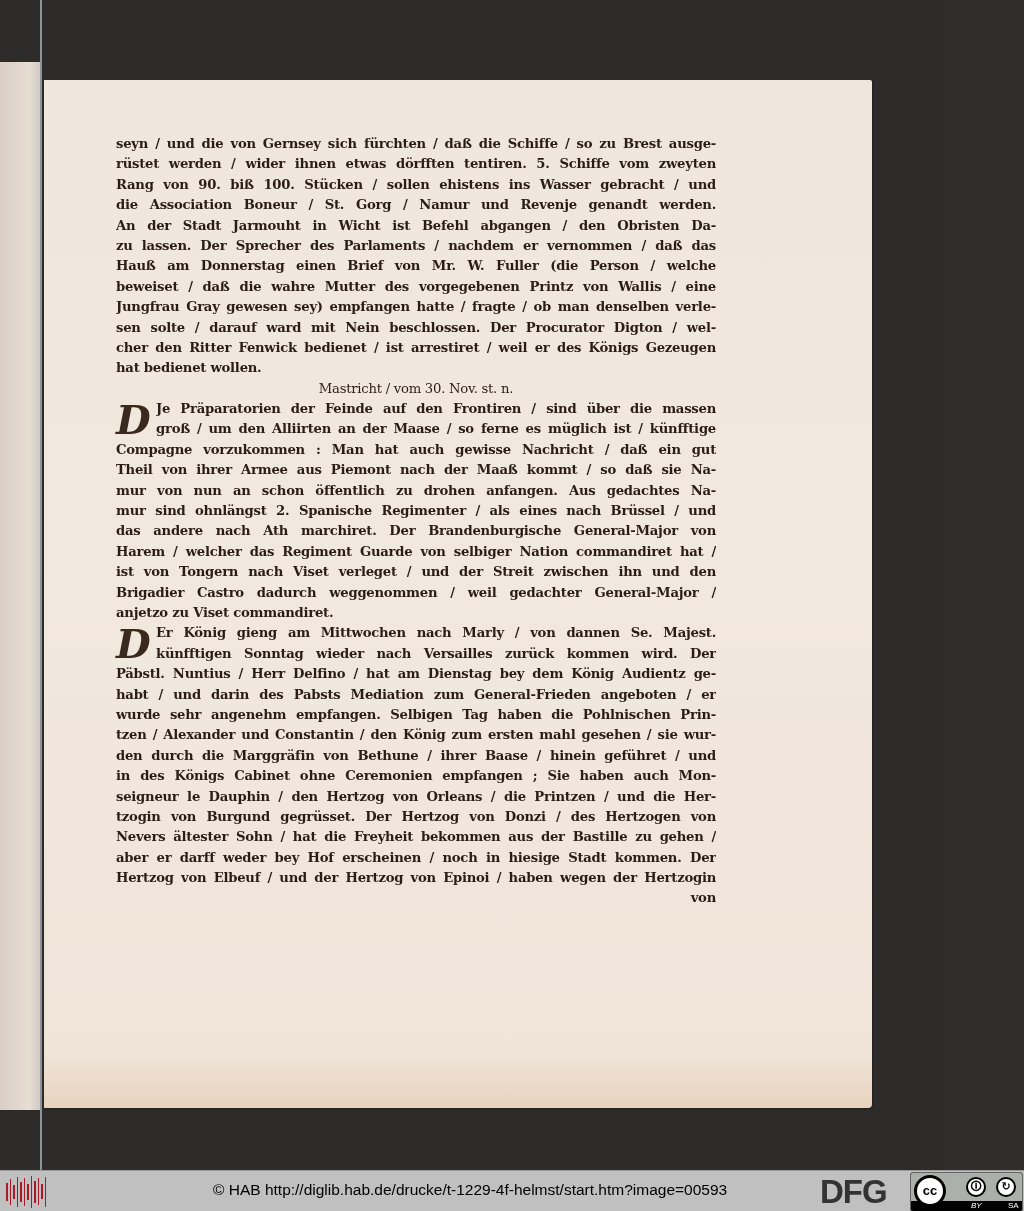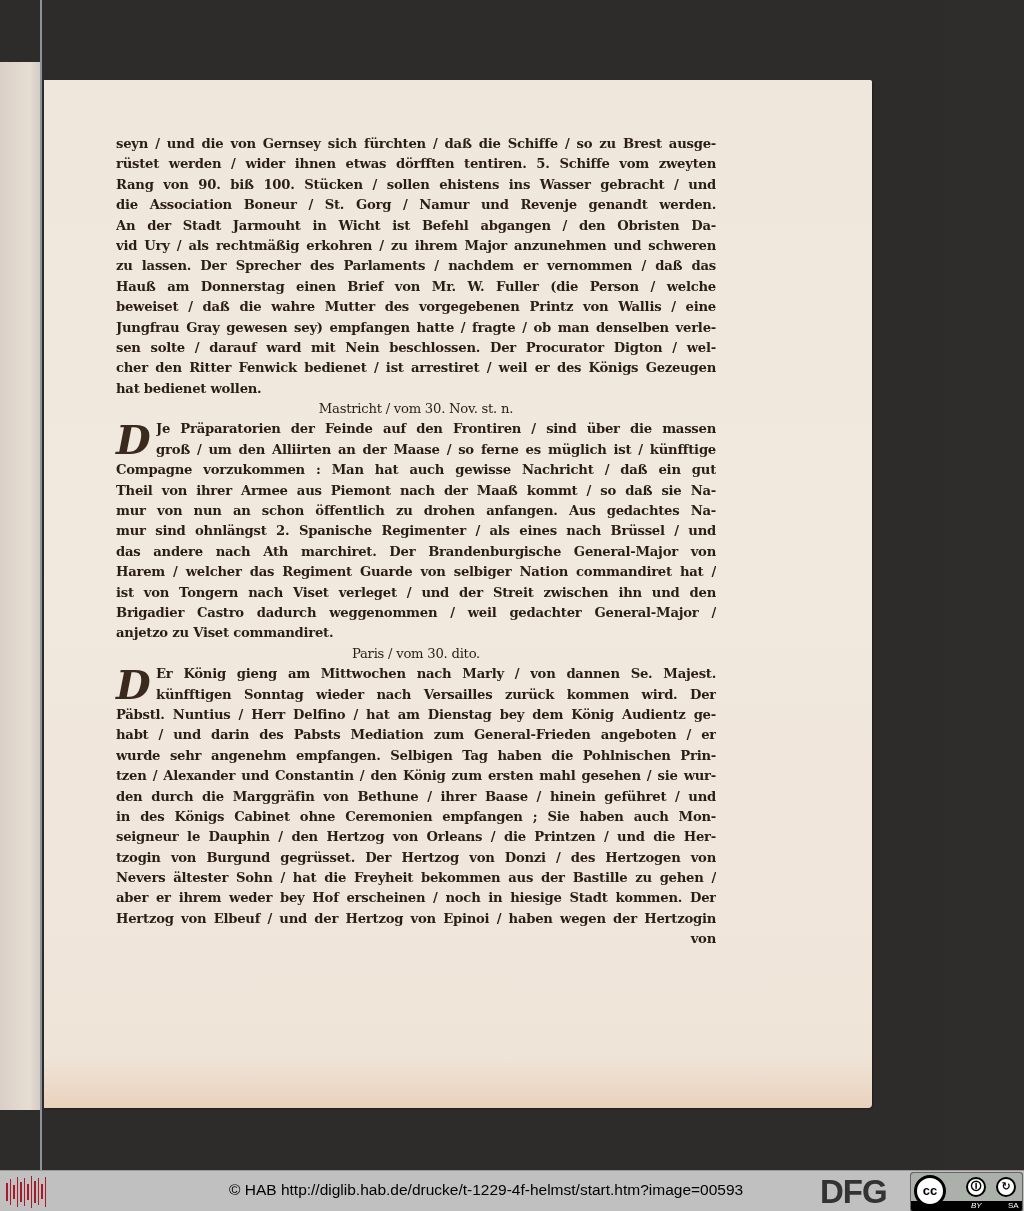--- a/index.html
+++ b/index.html
@@ -54,21 +54,21 @@
     position: absolute; left: 0; top: 1170px; width: 1024px; height: 41px;
     background: #c0c0c0;
     border-top: 1px solid #9a9a9a;
   }
   .hab-logo {
     position: absolute; left: 6px; top: 4px; width: 40px; height: 33px;
     display: flex; align-items: center; gap: 2px;
   }
   .hab-logo span { display: block; width: 2px; background: #a8192a; }
   .footer-text {
-    position: absolute; left: 229px; top: 10px;
+    position: absolute; left: 213px; top: 10px;
     font-family: "Liberation Sans", sans-serif; font-size: 15.5px; color: #000;
     white-space: nowrap;
   }
   .dfg-logo {
     position: absolute; left: 820px; top: 3px;
     font-family: Liberation Sans, sans-serif; font-weight: bold; font-size: 33px;
     color: #333; letter-spacing: -1px; line-height: 36px;
   }
   .cc-badge {
     position: absolute; left: 910px; top: 1px; width: 111px; height: 38px;
@@ -102,21 +102,20 @@
 
   <div class="page">
     <div class="text-block">
 
       <div>
         <span class="line">seyn / und die von Gernsey sich fürchten / daß die Schiffe / so zu Brest ausge-</span>
         <span class="line">rüstet werden / wider ihnen etwas dörfften tentiren. 5. Schiffe vom zweyten</span>
         <span class="line">Rang von 90. biß 100. Stücken / sollen ehistens ins Wasser gebracht / und</span>
         <span class="line">die Association Boneur / St. Gorg / Namur und Revenje genandt werden.</span>
         <span class="line">An der Stadt Jarmouht in Wicht ist Befehl abgangen / den Obristen Da-</span>
-        <span class="line">vid Ury / als rechtmäßig erkohren / zu ihrem Major anzunehmen und schweren</span>
         <span class="line">zu lassen. Der Sprecher des Parlaments / nachdem er vernommen / daß das</span>
         <span class="line">Hauß am Donnerstag einen Brief von Mr. W. Fuller (die Person / welche</span>
         <span class="line">beweiset / daß die wahre Mutter des vorgegebenen Printz von Wallis / eine</span>
         <span class="line">Jungfrau Gray gewesen sey) empfangen hatte / fragte / ob man denselben verle-</span>
         <span class="line">sen solte / darauf ward mit Nein beschlossen. Der Procurator Digton / wel-</span>
         <span class="line">cher den Ritter Fenwick bedienet / ist arrestiret / weil er des Königs Gezeugen</span>
         <span class="line last">hat bedienet wollen.</span>
       </div>
 
       <span class="heading">Mastricht / vom 30. Nov. st. n.</span>
@@ -131,38 +130,37 @@
         <span class="line">Theil von ihrer Armee aus Piemont nach der Maaß kommt / so daß sie Na-</span>
         <span class="line">mur von nun an schon öffentlich zu drohen anfangen. Aus gedachtes Na-</span>
         <span class="line">mur sind ohnlängst 2. Spanische Regimenter / als eines nach Brüssel / und</span>
         <span class="line">das andere nach Ath marchiret. Der Brandenburgische General-Major von</span>
         <span class="line">Harem / welcher das Regiment Guarde von selbiger Nation commandiret hat /</span>
         <span class="line">ist von Tongern nach Viset verleget / und der Streit zwischen ihn und den</span>
         <span class="line">Brigadier Castro dadurch weggenommen / weil gedachter General-Major /</span>
         <span class="line last">anjetzo zu Viset commandiret.</span>
       </div>
 
-      <span class="heading">Paris / vom 30. dito.</span>
 
       <div>
         <div class="dropcap-line">
           <span class="dropcap">D</span>
           <span class="line">Er König gieng am Mittwochen nach Marly / von dannen Se. Majest.</span>
           <span class="line">künfftigen Sonntag wieder nach Versailles zurück kommen wird. Der</span>
         </div>
         <span class="line">Päbstl. Nuntius / Herr Delfino / hat am Dienstag bey dem König Audientz ge-</span>
         <span class="line">habt / und darin des Pabsts Mediation zum General-Frieden angeboten / er</span>
         <span class="line">wurde sehr angenehm empfangen. Selbigen Tag haben die Pohlnischen Prin-</span>
         <span class="line">tzen / Alexander und Constantin / den König zum ersten mahl gesehen / sie wur-</span>
         <span class="line">den durch die Marggräfin von Bethune / ihrer Baase / hinein geführet / und</span>
         <span class="line">in des Königs Cabinet ohne Ceremonien empfangen ; Sie haben auch Mon-</span>
         <span class="line">seigneur le Dauphin / den Hertzog von Orleans / die Printzen / und die Her-</span>
         <span class="line">tzogin von Burgund gegrüsset. Der Hertzog von Donzi / des Hertzogen von</span>
         <span class="line">Nevers ältester Sohn / hat die Freyheit bekommen aus der Bastille zu gehen /</span>
-        <span class="line">aber er ihrem weder bey Hof erscheinen / noch in hiesige Stadt kommen. Der</span>
+        <span class="line">aber er darff weder bey Hof erscheinen / noch in hiesige Stadt kommen. Der</span>
         <span class="line">Hertzog von Elbeuf / und der Hertzog von Epinoi / haben wegen der Hertzogin</span>
       </div>
 
       <span class="line right">von</span>
     </div>
   </div>
 </div>
 
 <div class="footer">
   <div class="hab-logo">

